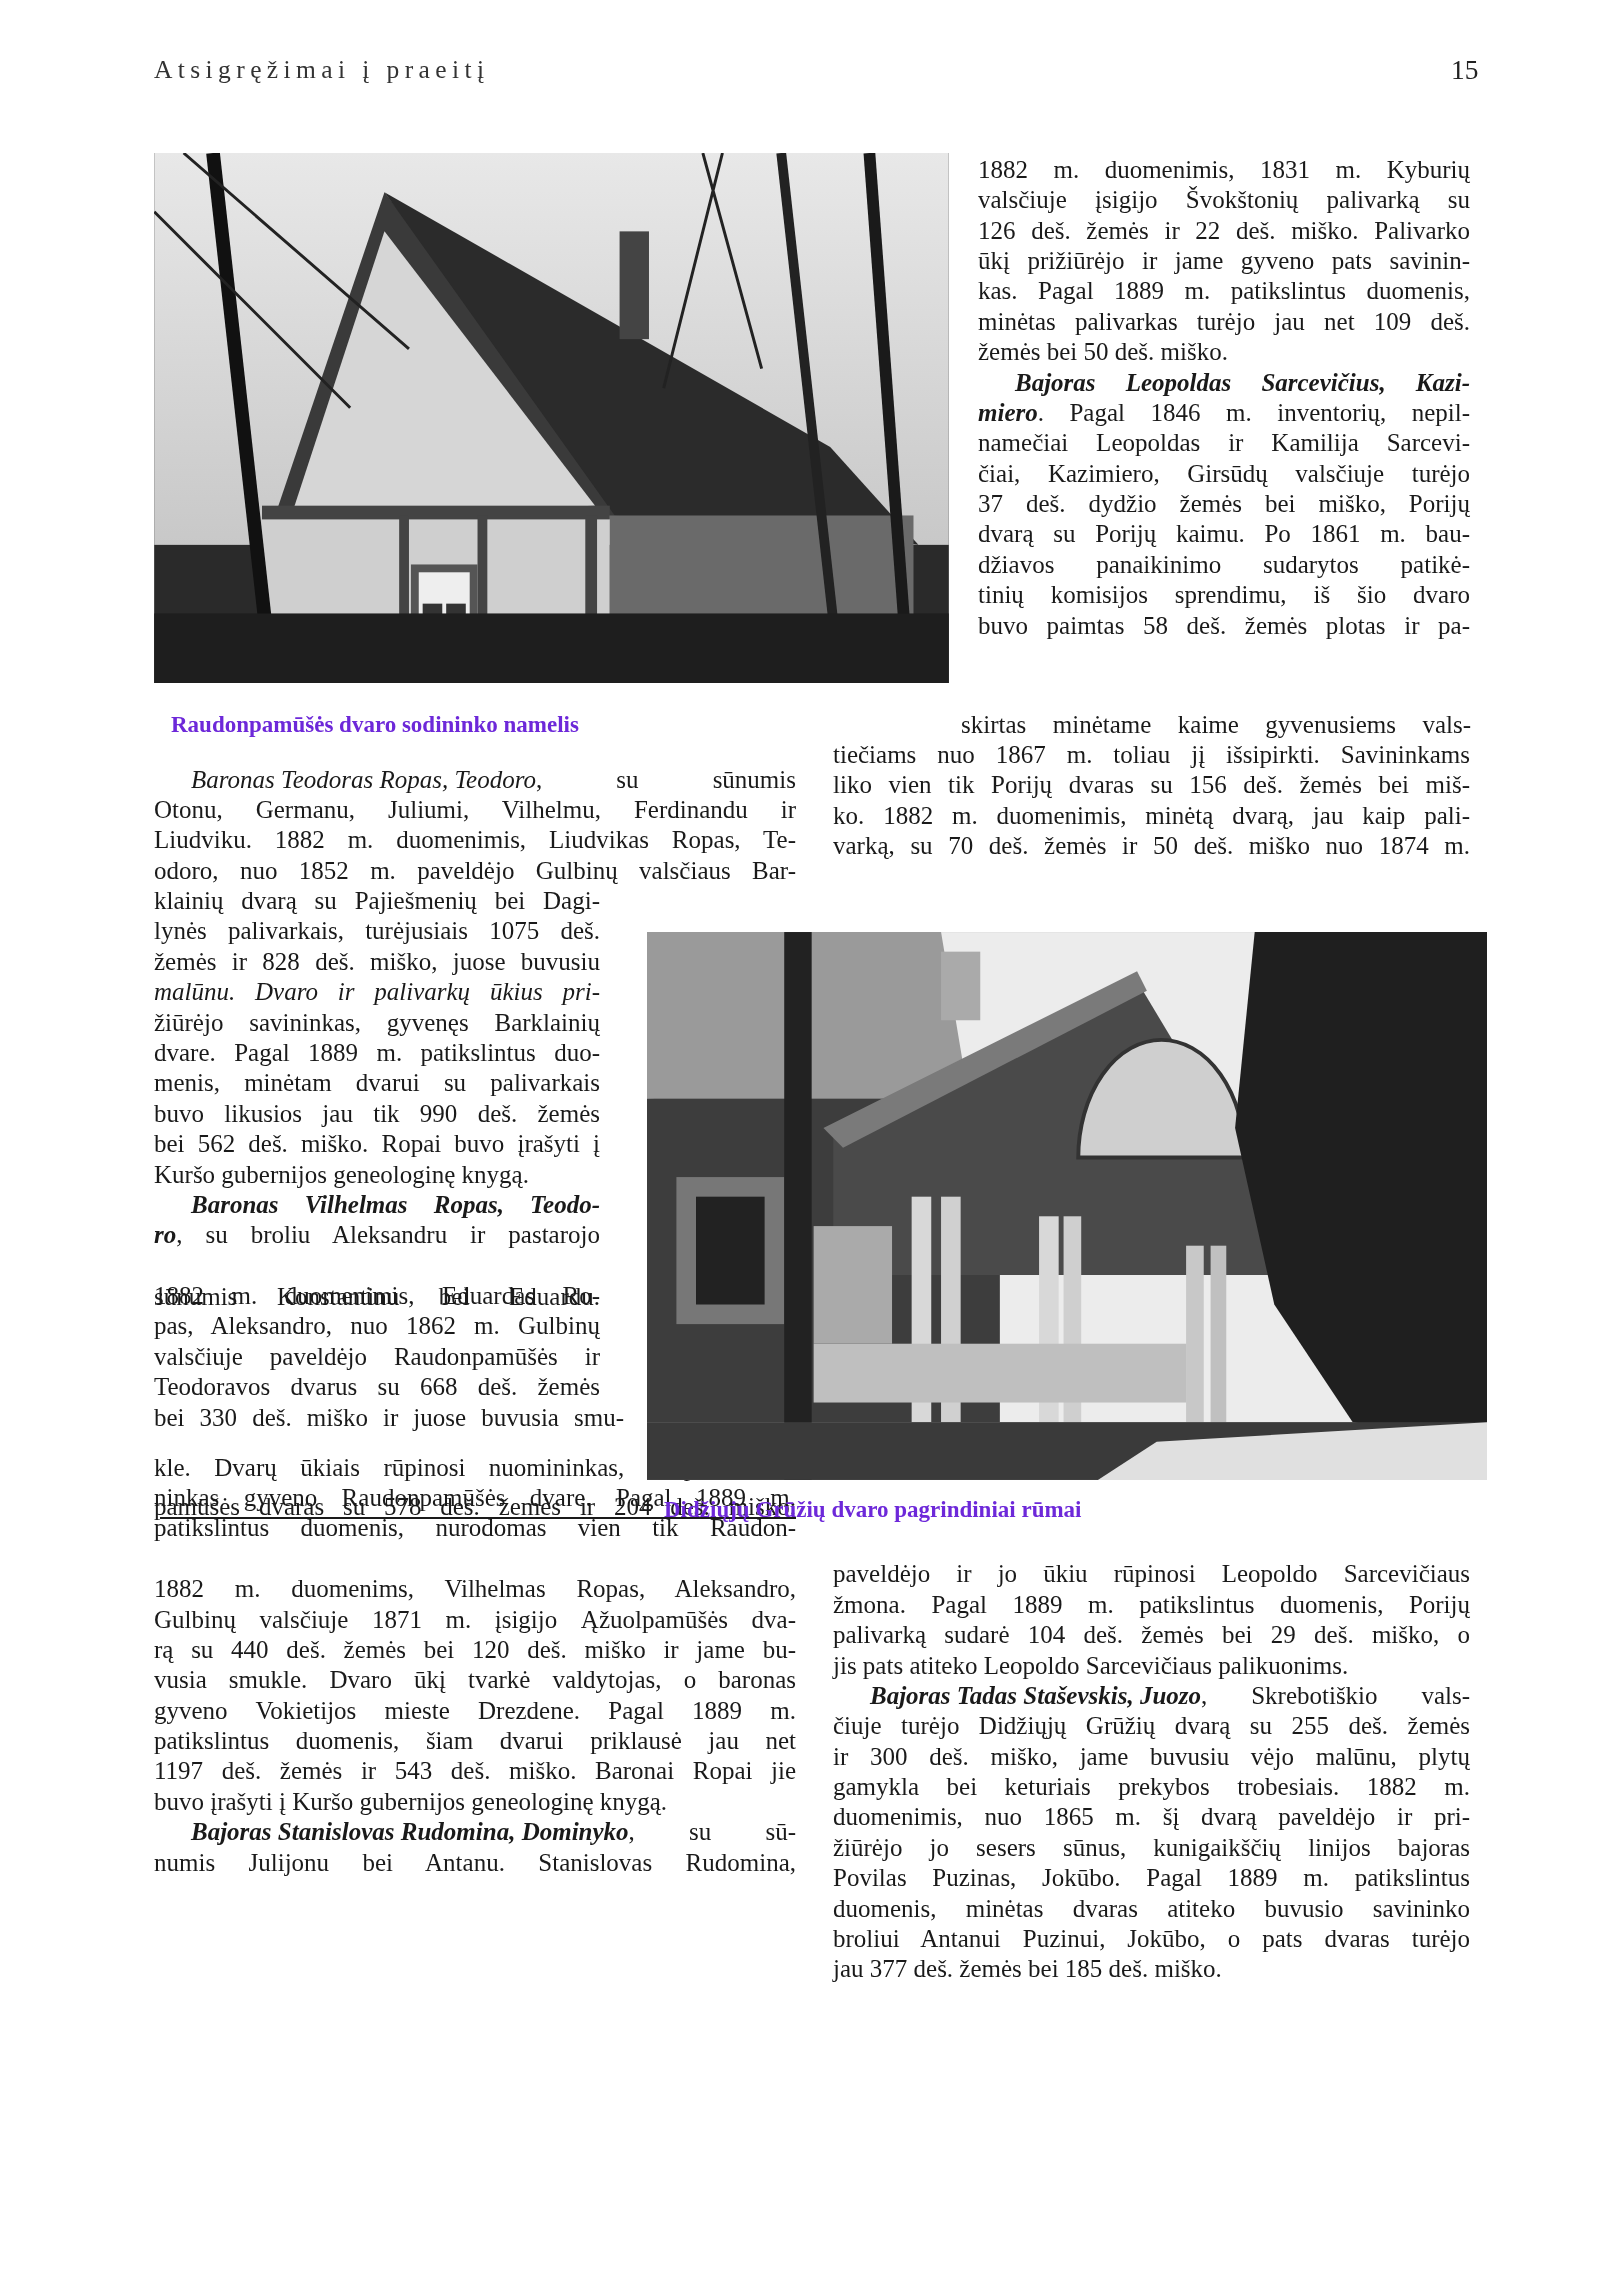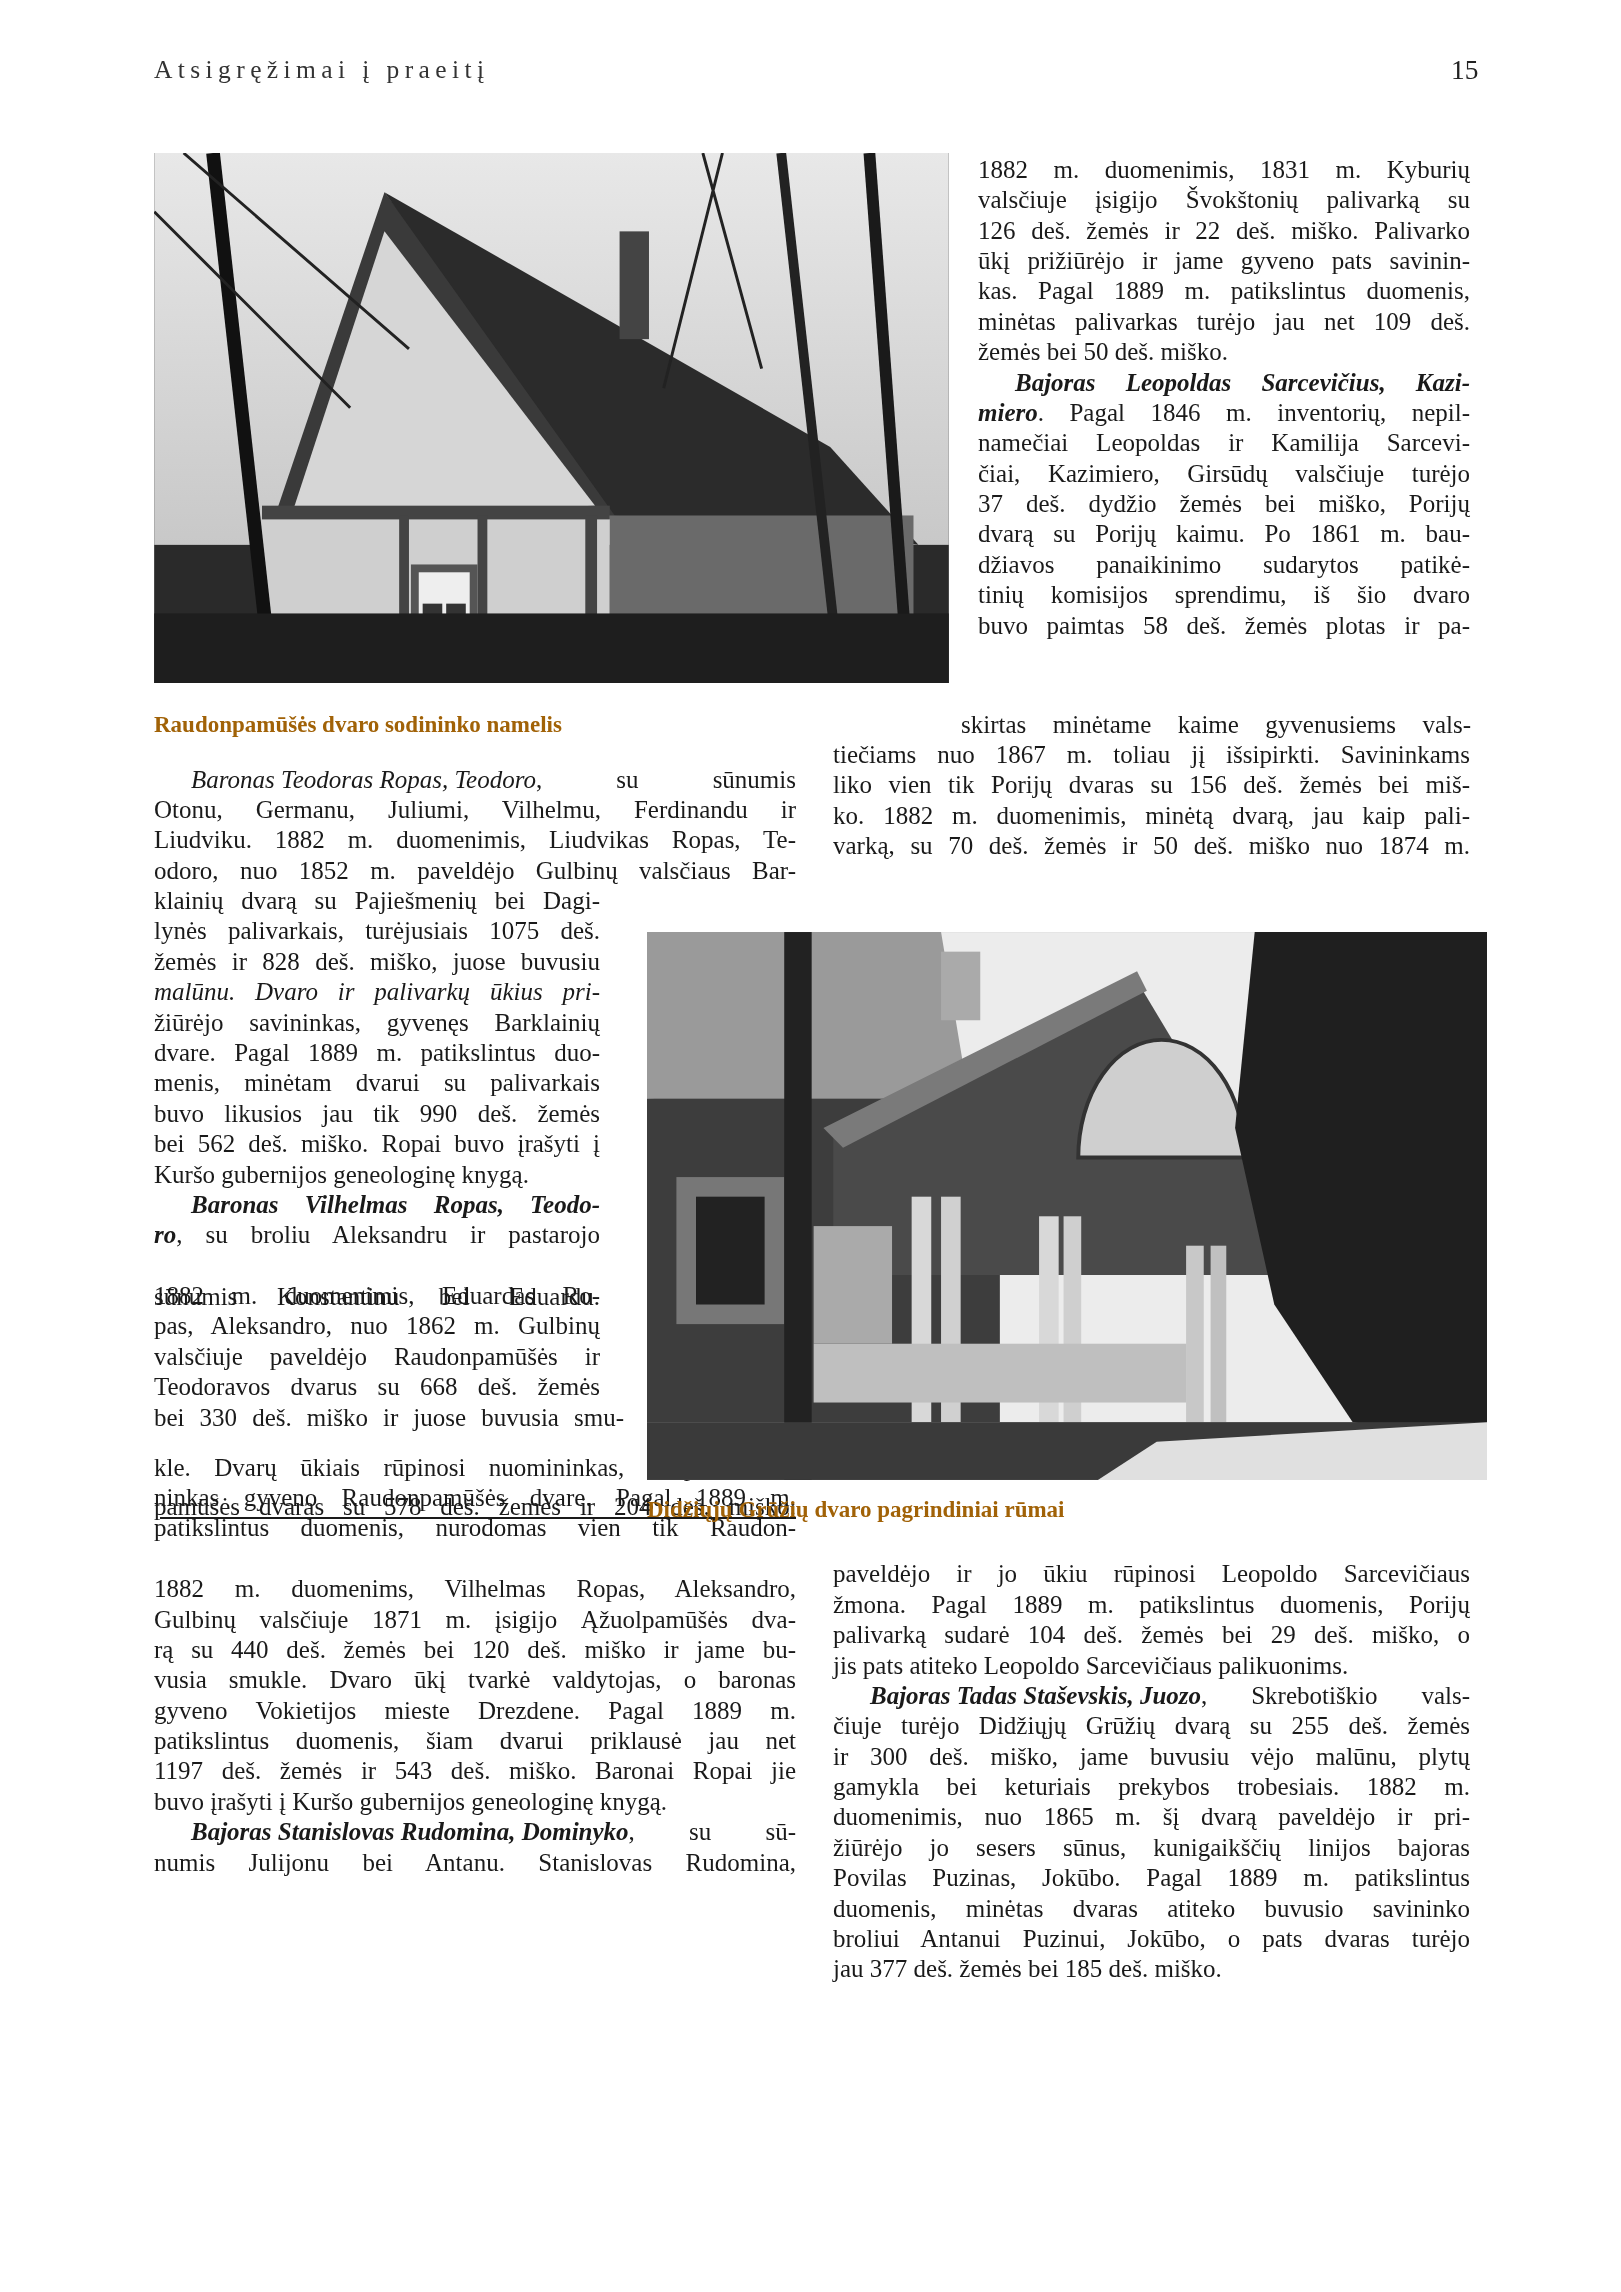--- a/index.html
+++ b/index.html
@@ -2,21 +2,21 @@
 <html><head>
 <meta charset="utf-8">
 <style>
   html,body{margin:0;padding:0;background:#fff;}
   body{width:1621px;height:2293px;position:relative;overflow:hidden;
        font-family:"Liberation Serif","DejaVu Serif",serif;color:#1a1a1a;}
   .abs{position:absolute;}
   .running-head{left:154px;top:55px;font-size:25.5px;letter-spacing:5.4px;color:#333;}
   .page-num{left:1451px;top:55px;font-size:27.4px;color:#222;}
   .photo{background:#555;overflow:hidden;}
-  .caption{font-weight:bold;font-size:23px;color:#a16207;}
+  .caption{font-weight:bold;font-size:23px;color:#6d28d9;margin-left:17px;}
   .line{position:absolute;font-size:25px;white-space:nowrap;line-height:30px;}
   .just{text-align:justify;text-align-last:justify;}
   .last{text-align:left;text-align-last:left;}
   .bi{font-weight:bold;font-style:italic;}
   .it{font-style:italic;}
 </style>
 </head>
 <body>
 
 <div class="abs running-head">Atsigręžimai į praeitį</div>

